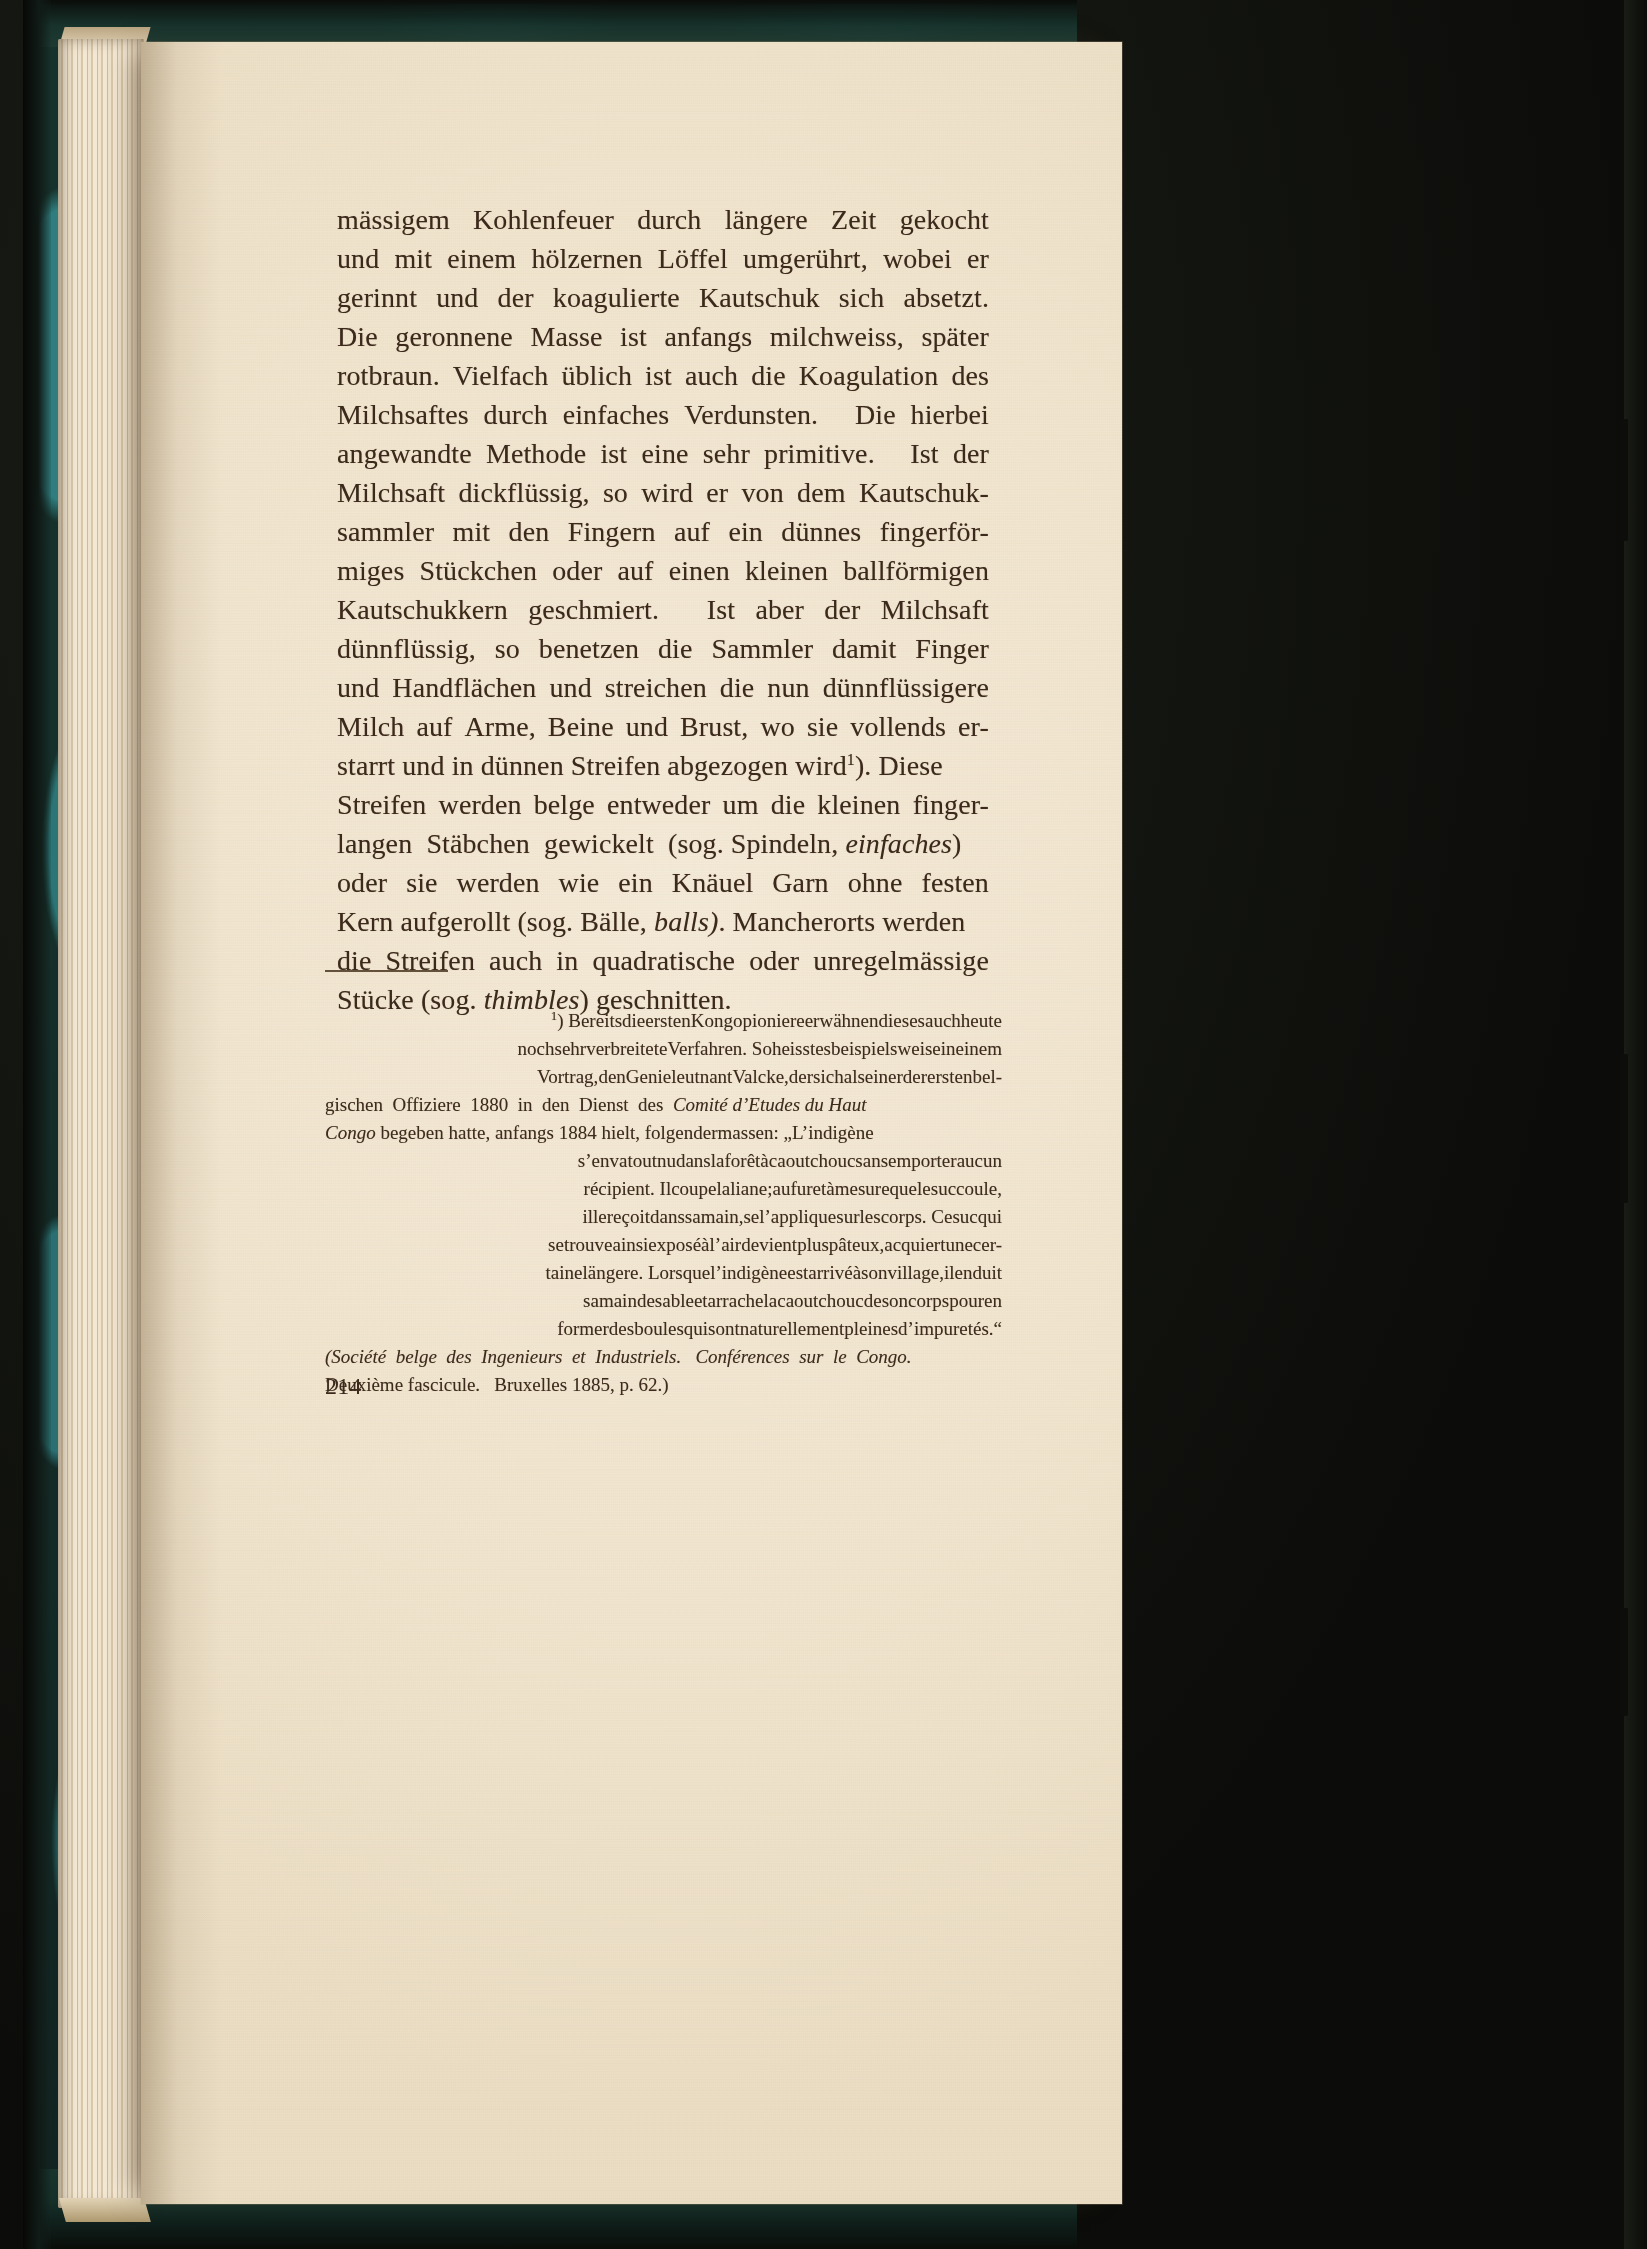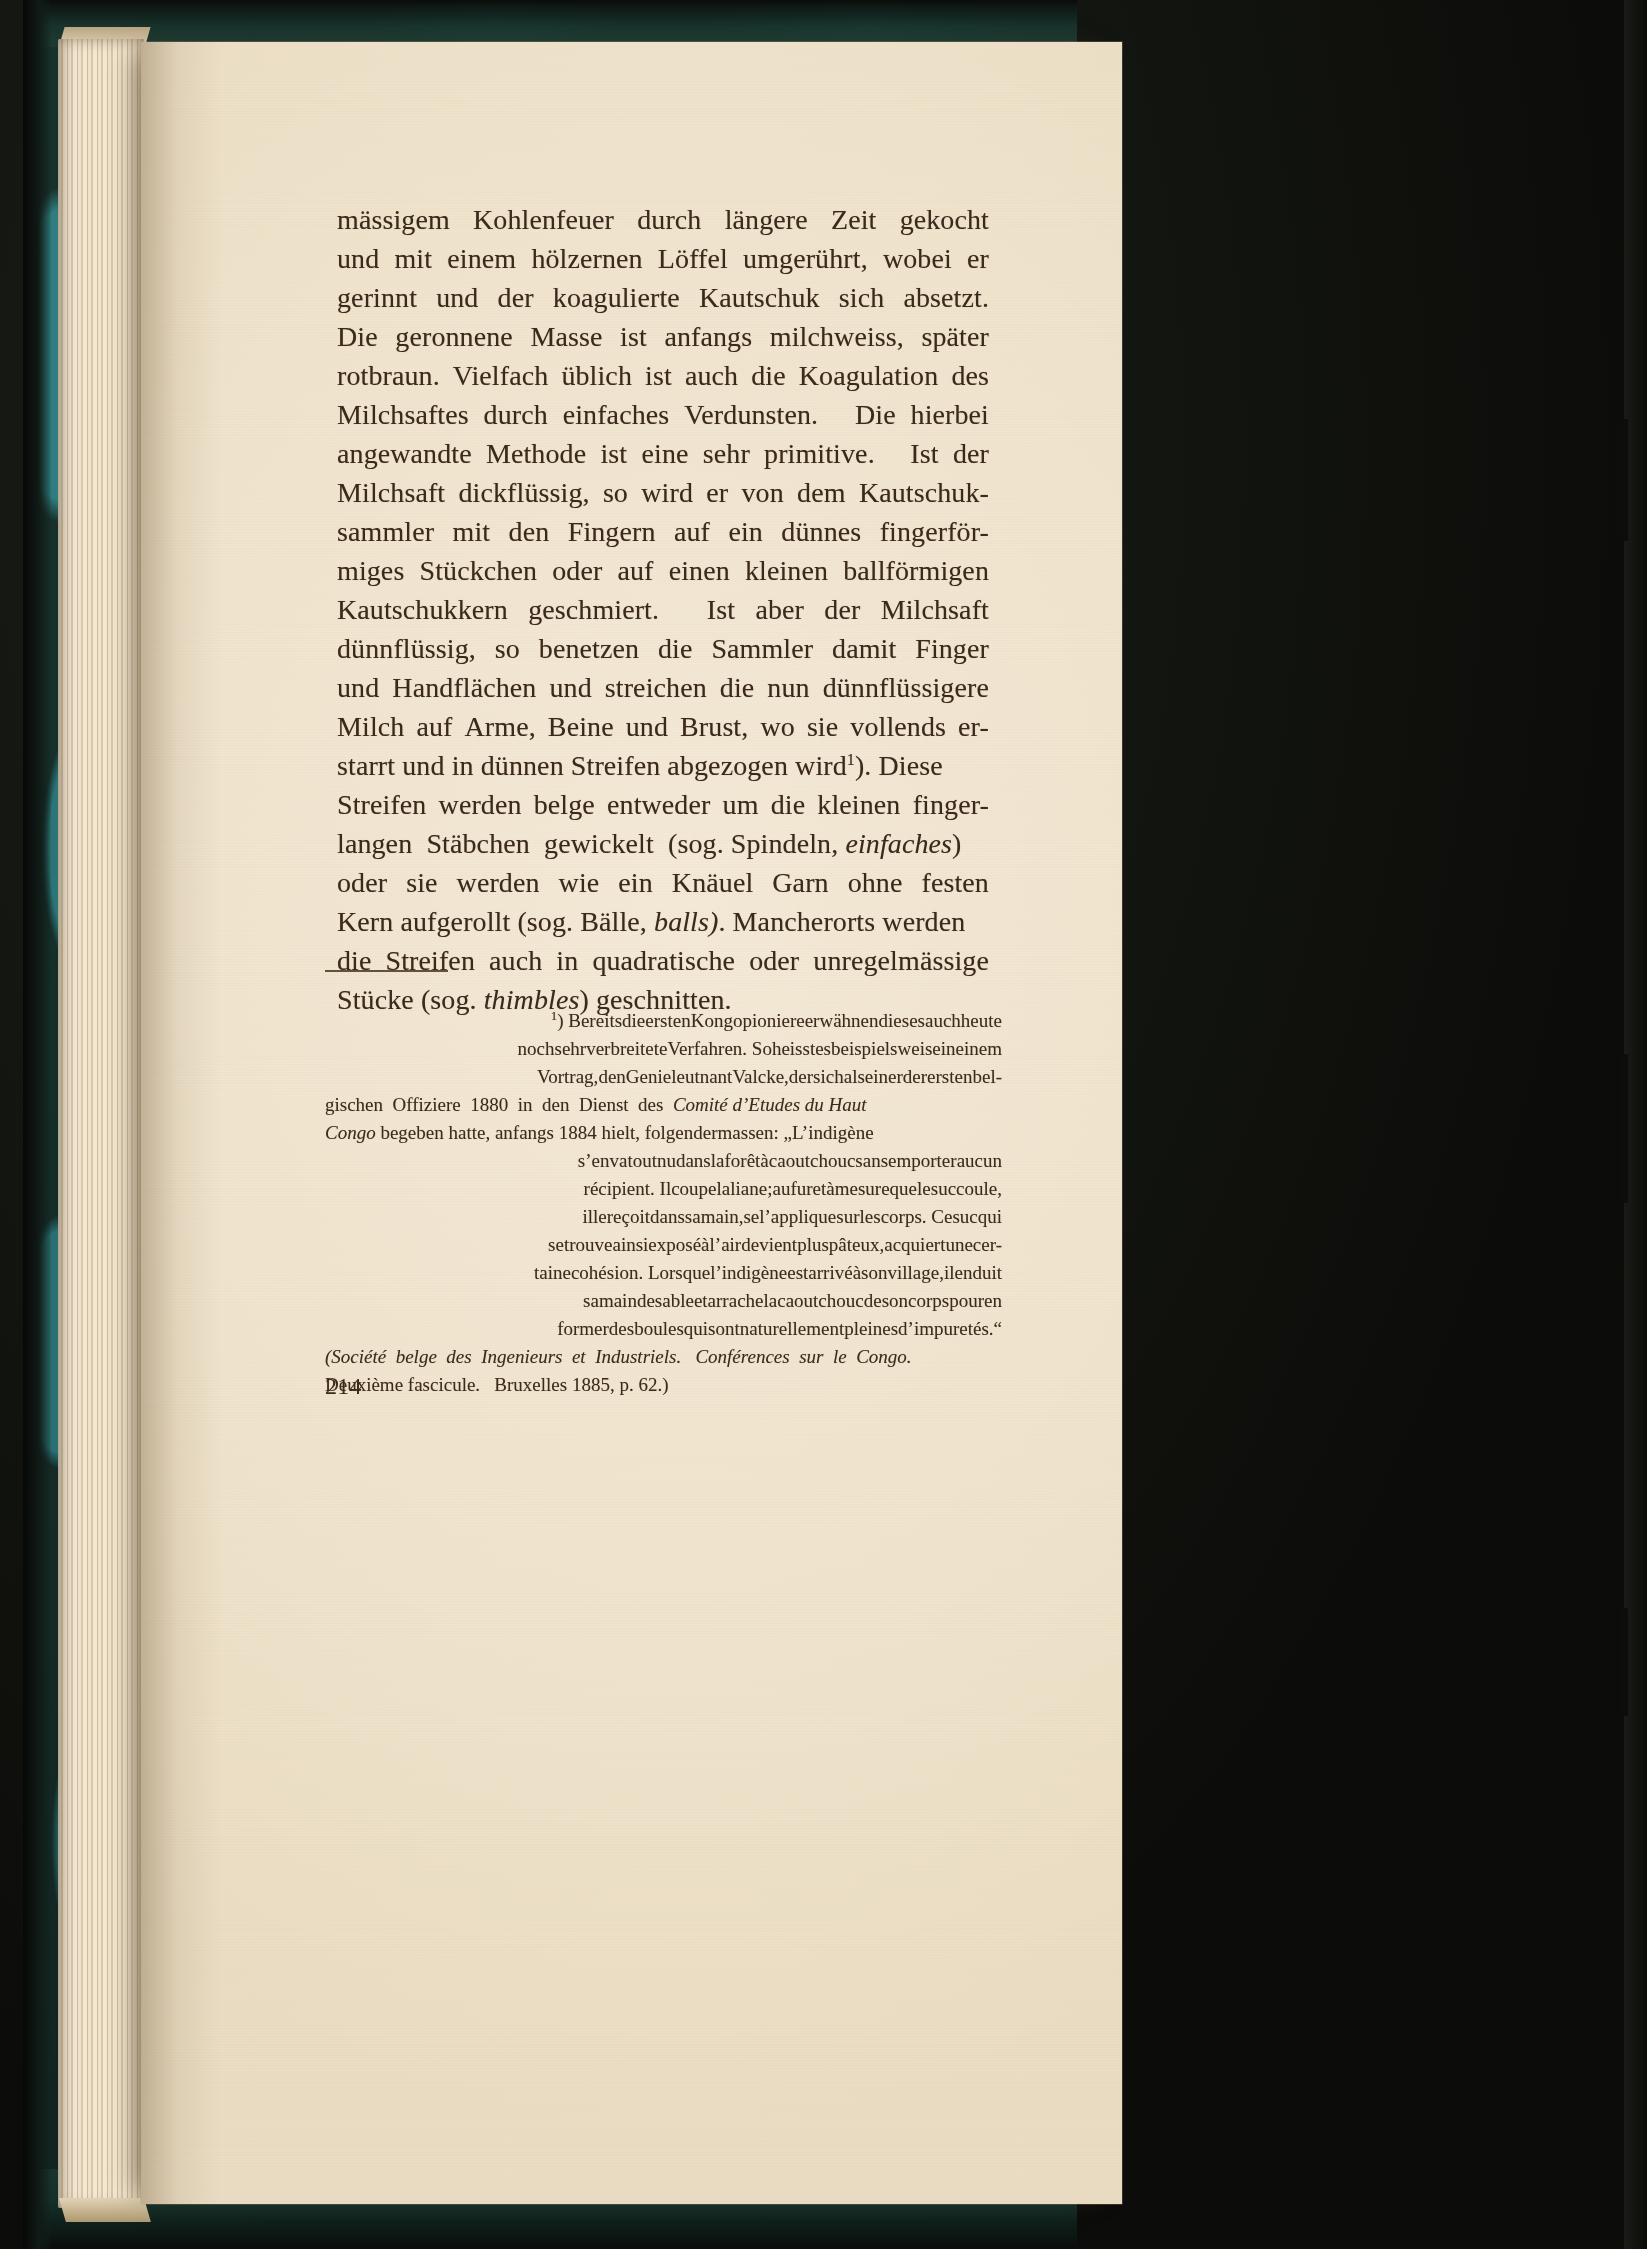--- a/index.html
+++ b/index.html
@@ -263,21 +263,21 @@
       <div class="footnote" id="footnote-block">
           <span class="ln j" style="text-indent: 0px;"><span style="padding-left: 53px;"><sup class="fn">1</sup><span>) </span>Bereits</span><span>die</span><span>ersten</span><span>Kongopioniere</span><span>erwähnen</span><span>dieses</span><span>auch</span><span>heute</span></span>
           <span class="ln j"><span>noch</span><span>sehr</span><span>verbreitete</span><span>Verfahren.</span><span> </span><span>So</span><span>heisst</span><span>es</span><span>beispielsweise</span><span>in</span><span>einem</span></span>
           <span class="ln j"><span>Vortrag,</span><span>den</span><span>Genieleutnant</span><span>Valcke,</span><span>der</span><span>sich</span><span>als</span><span>einer</span><span>der</span><span>ersten</span><span>bel-</span></span>
           <span class="ln"><span>gischen  Offiziere  1880  in  den  Dienst  des  </span><i>Comité d’Etudes du Haut</i></span>
           <span class="ln"><i>Congo</i><span> begeben hatte, anfangs 1884 hielt, folgendermassen: „L’indigène</span></span>
           <span class="ln j"><span>s’en</span><span>va</span><span>tout</span><span>nu</span><span>dans</span><span>la</span><span>forêt</span><span>à</span><span>caoutchouc</span><span>sans</span><span>emporter</span><span>aucun</span></span>
           <span class="ln j"><span>récipient.</span><span> </span><span>Il</span><span>coupe</span><span>la</span><span>liane;</span><span>au</span><span>fur</span><span>et</span><span>à</span><span>mesure</span><span>que</span><span>le</span><span>suc</span><span>coule,</span></span>
           <span class="ln j"><span>il</span><span>le</span><span>reçoit</span><span>dans</span><span>sa</span><span>main,</span><span>se</span><span>l’applique</span><span>sur</span><span>les</span><span>corps.</span><span> </span><span>Ce</span><span>suc</span><span>qui</span></span>
           <span class="ln j"><span>se</span><span>trouve</span><span>ainsi</span><span>exposé</span><span>à</span><span>l’air</span><span>devient</span><span>plus</span><span>pâteux,</span><span>acquiert</span><span>une</span><span>cer-</span></span>
-          <span class="ln j"><span>taine</span><span>cohésion.</span><span> </span><span>Lorsque</span><span>l’indigène</span><span>est</span><span>arrivé</span><span>à</span><span>son</span><span>village,</span><span>il</span><span>enduit</span></span>
+          <span class="ln j"><span>taine</span><span>längere.</span><span> </span><span>Lorsque</span><span>l’indigène</span><span>est</span><span>arrivé</span><span>à</span><span>son</span><span>village,</span><span>il</span><span>enduit</span></span>
           <span class="ln j"><span>sa</span><span>main</span><span>de</span><span>sable</span><span>et</span><span>arrache</span><span>la</span><span>caoutchouc</span><span>de</span><span>son</span><span>corps</span><span>pour</span><span>en</span></span>
           <span class="ln j"><span>former</span><span>des</span><span>boules</span><span>qui</span><span>sont</span><span>naturellement</span><span>pleines</span><span>d’impuretés.“</span></span>
           <span class="ln"><i>(Société  belge  des  Ingenieurs  et  Industriels.   Conférences  sur  le  Congo.</i></span>
           <span class="ln"><span>Deuxième fascicule.   Bruxelles 1885, p. 62.)</span></span>
         </div>
 
       <div class="folio">214</div>
 
     </div>
   </div>

